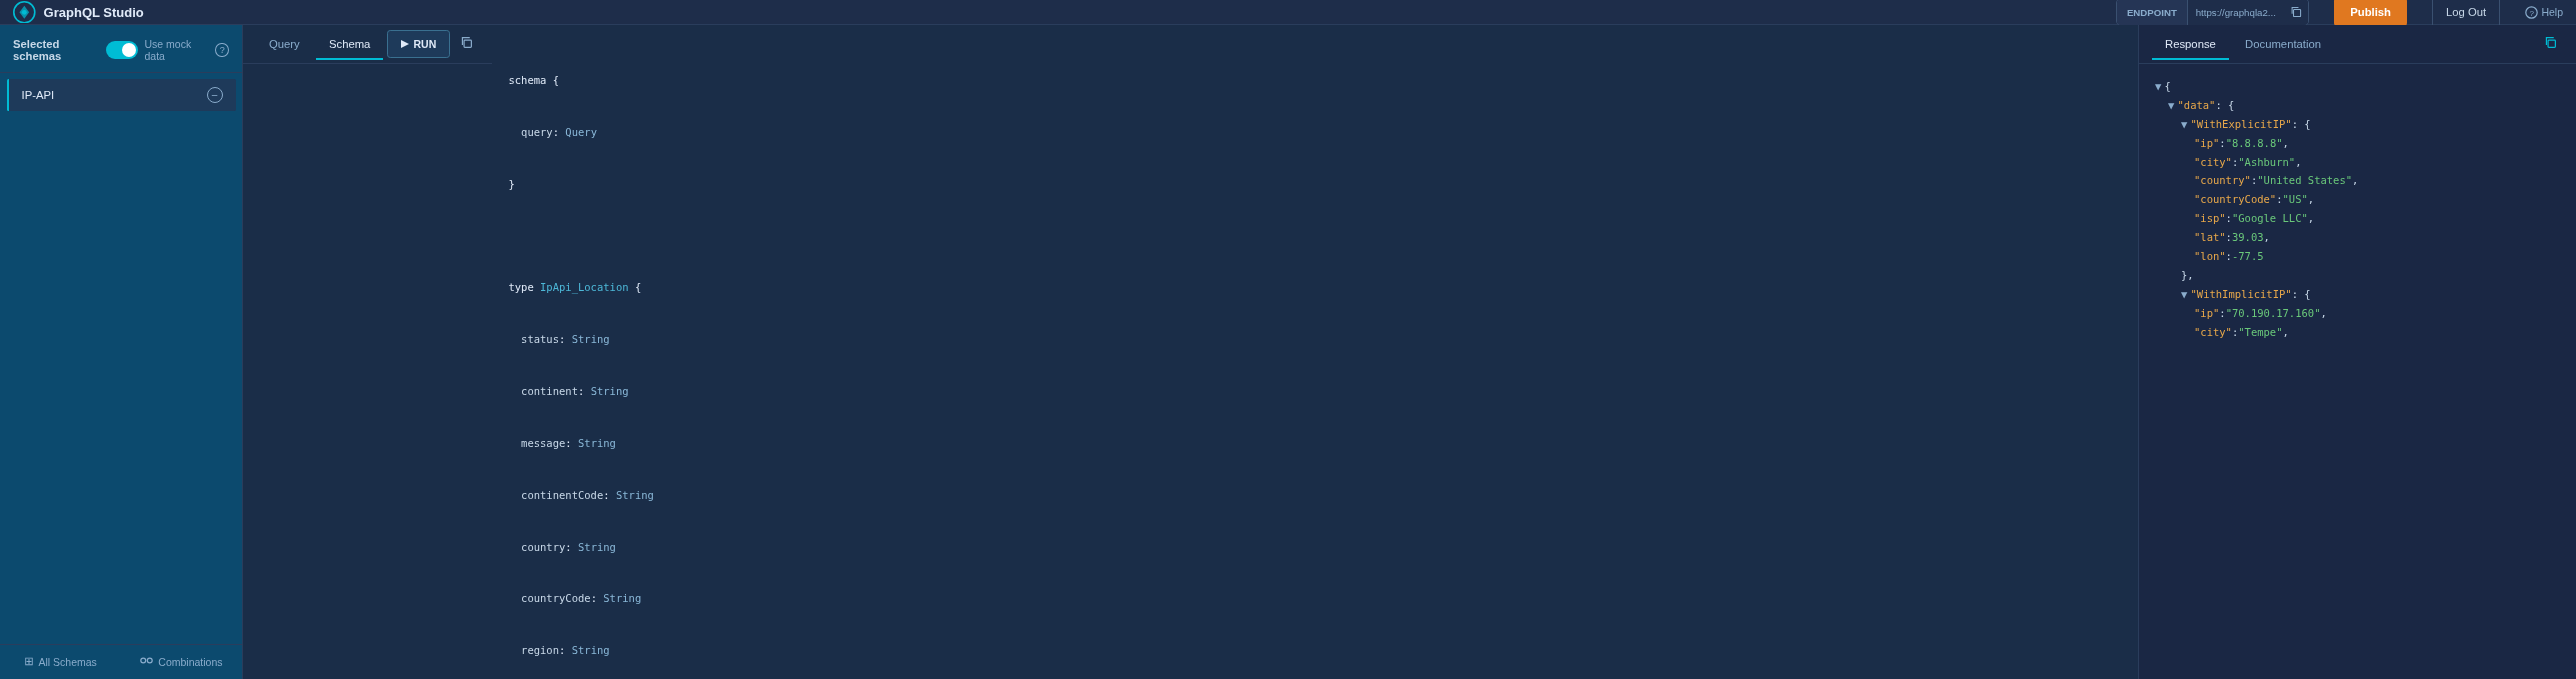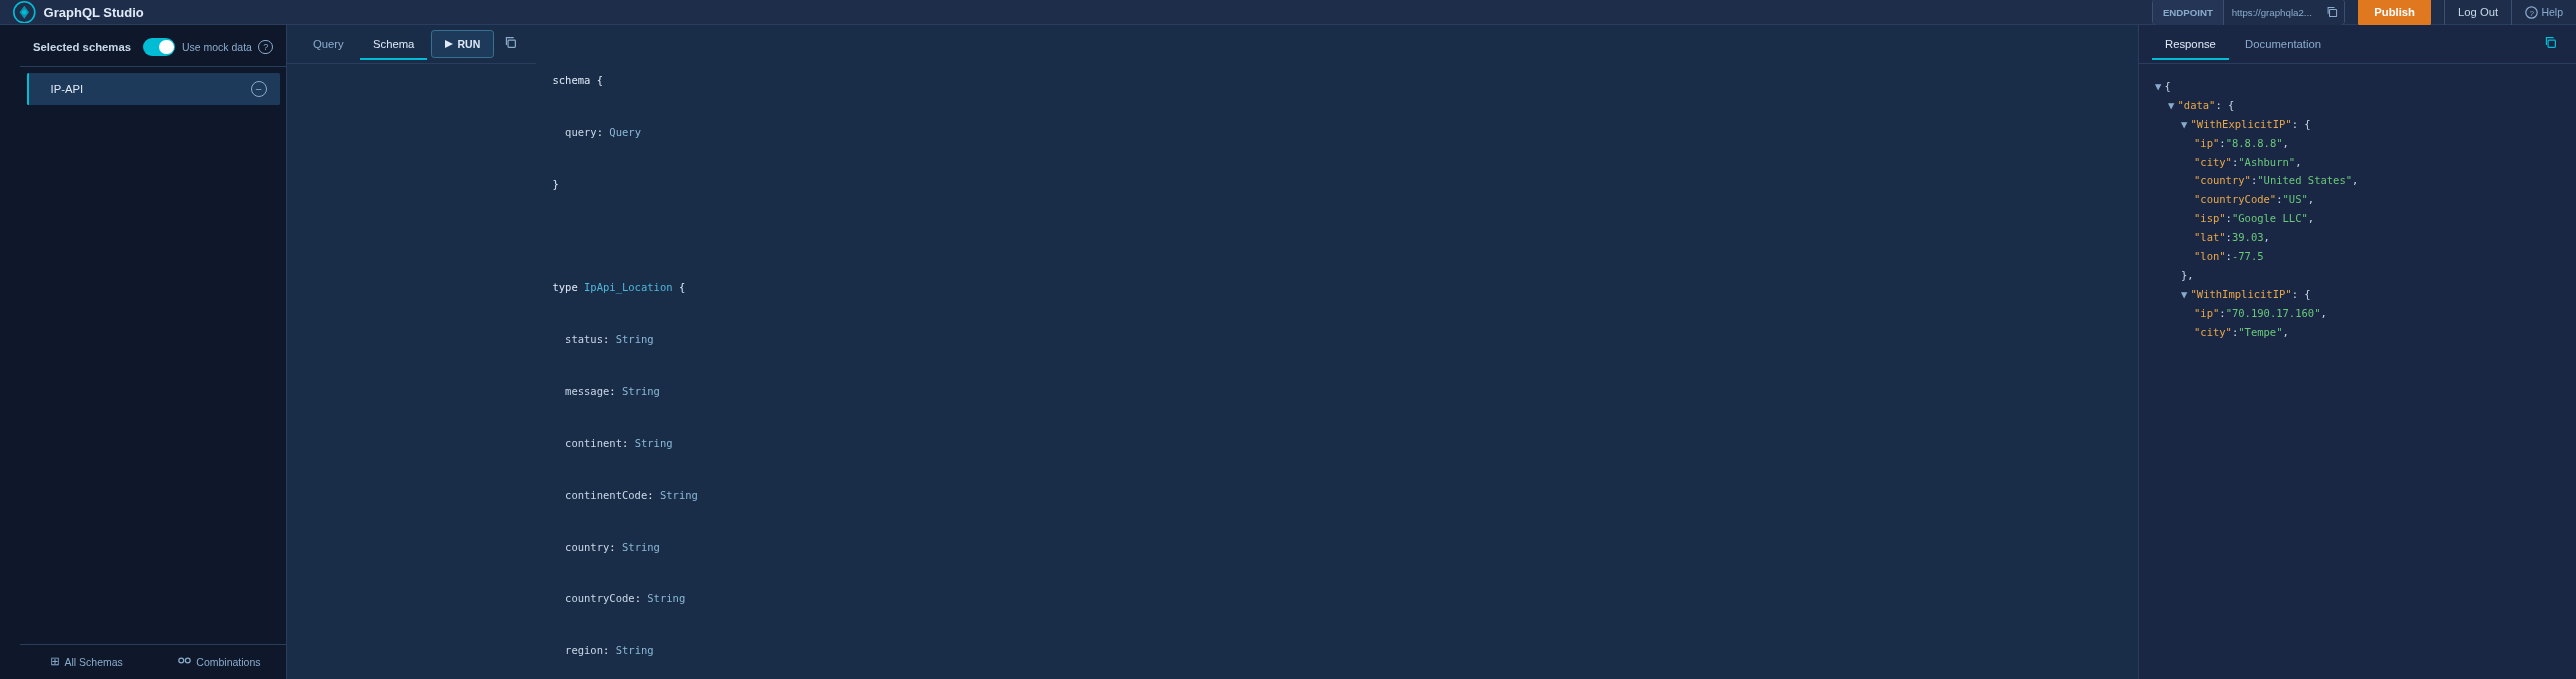--- a/index.html
+++ b/index.html
@@ -14,21 +14,21 @@
     }
 
     
     .topnav {
       display: flex;
       align-items: center;
       background: #1e2d4a;
       border-bottom: 0.8px solid #2a3d5c;
       height: 24px;
       padding: 12px 13px;
-      gap: 13px;
+      gap: 25px;
       flex-shrink: 0;
     }
     .logo-area {
       display: flex;
       align-items: center;
       gap: 8px;
       margin-right: auto;
     }
     .logo-icon {
       width: 22.6px;
@@ -111,27 +111,26 @@
 
     
     .main-layout {
       display: flex;
       flex: 1;
       overflow: hidden;
     }
 
     
     .left-panel {
-      width: 287px;
-      background: #0f172a;
+      width: 243px;
+      background: #0c4a6e;
       display: flex;
       flex-direction: column;
       border-right: 0.8px solid #2a3d5c;
       flex-shrink: 0;
-      padding-left: 20px;
     }
     .left-header {
       display: flex;
       align-items: center;
       justify-content: space-between;
       padding: 13px 13px 9.7px 13px;
       border-bottom: 0.8px solid #2a3d5c;
     }
     .left-title {
       font-size: 11.3px;
@@ -185,21 +184,20 @@
       background: #1e3a5a;
       border-left: 2.4px solid #00bcd4;
       margin: 6.5px 6.5px;
       border-radius: 1.6px;
       cursor: pointer;
     }
     .schema-name {
       color: #e0eaf8;
       font-size: 11.3px;
       font-weight: 500;
-      margin-left: 9px;
     }
     .minus-icon {
       width: 16px;
       height: 16px;
       border: 1.2px solid #8aaccc;
       border-radius: 50%;
       display: flex;
       align-items: center;
       justify-content: center;
       color: #8aaccc;
@@ -446,22 +444,22 @@
         </svg>
       </button>
     </div>
     <div class="code-area">
       <div class="code-line"><span class="kw">schema</span> <span class="kw">{</span></div>
       <div class="code-line">  <span class="field-name">query</span><span class="kw">:</span> <span class="type-val">Query</span></div>
       <div class="code-line"><span class="kw">}</span></div>
       <div class="code-line">&nbsp;</div>
       <div class="code-line"><span class="kw">type</span> <span class="type-name">IpApi_Location</span> <span class="kw">{</span></div>
       <div class="code-line">  <span class="field-name">status</span><span class="kw">:</span> <span class="type-val">String</span></div>
+      <div class="code-line">  <span class="field-name">continent</span><span class="kw">:</span> <span class="type-val">String</span></div>
       <div class="code-line">  <span class="field-name">message</span><span class="kw">:</span> <span class="type-val">String</span></div>
-      <div class="code-line">  <span class="field-name">continent</span><span class="kw">:</span> <span class="type-val">String</span></div>
       <div class="code-line">  <span class="field-name">continentCode</span><span class="kw">:</span> <span class="type-val">String</span></div>
       <div class="code-line">  <span class="field-name">country</span><span class="kw">:</span> <span class="type-val">String</span></div>
       <div class="code-line">  <span class="field-name">countryCode</span><span class="kw">:</span> <span class="type-val">String</span></div>
       <div class="code-line">  <span class="field-name">region</span><span class="kw">:</span> <span class="type-val">String</span></div>
       <div class="code-line">  <span class="field-name">regionName</span><span class="kw">:</span> <span class="type-val">String</span></div>
     </div>
   </main>
 
   <aside class="right-panel">
     <div class="right-header panel-header">

